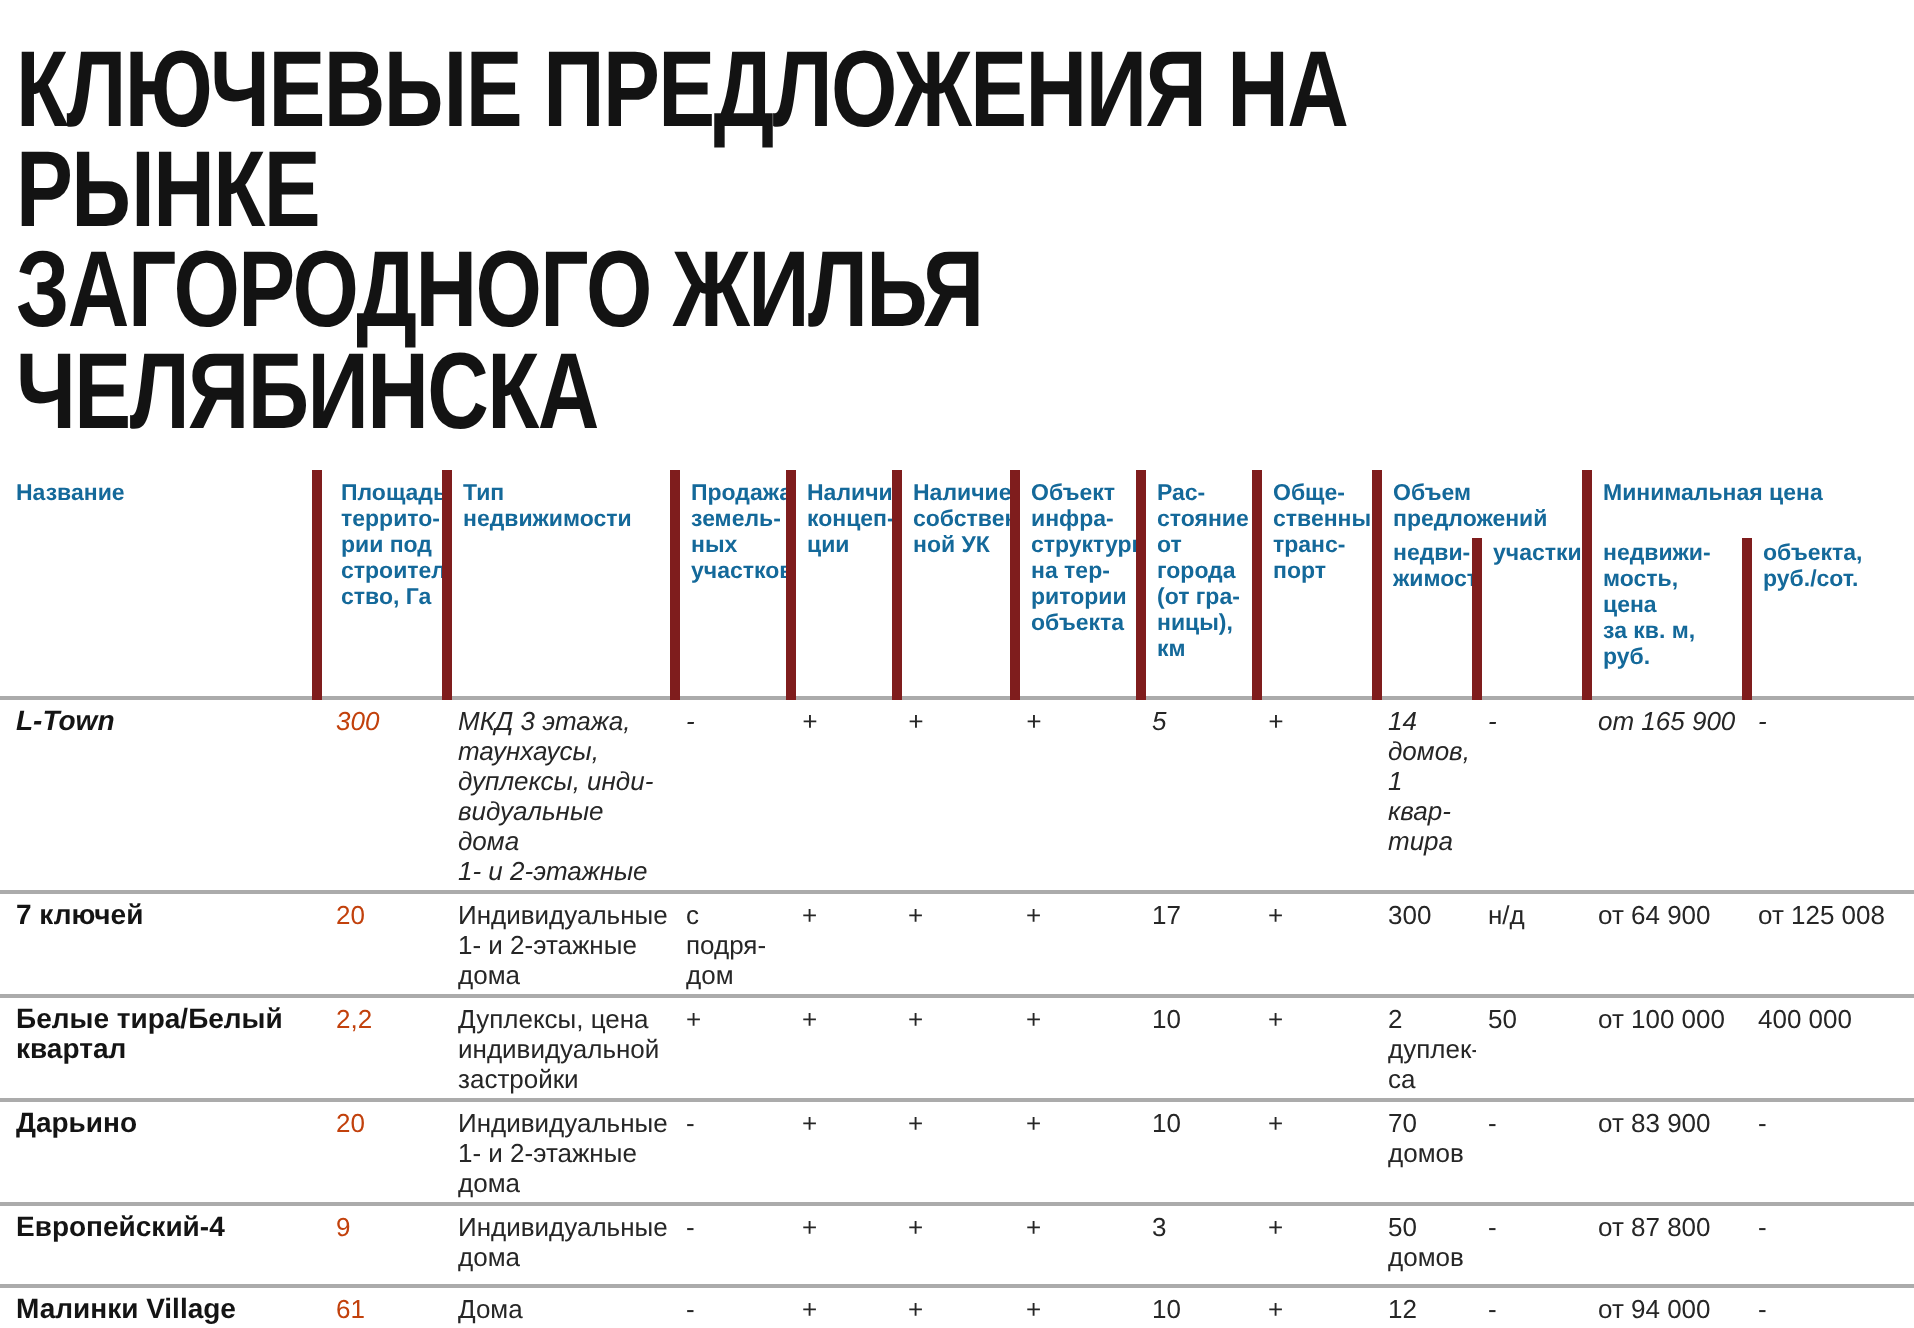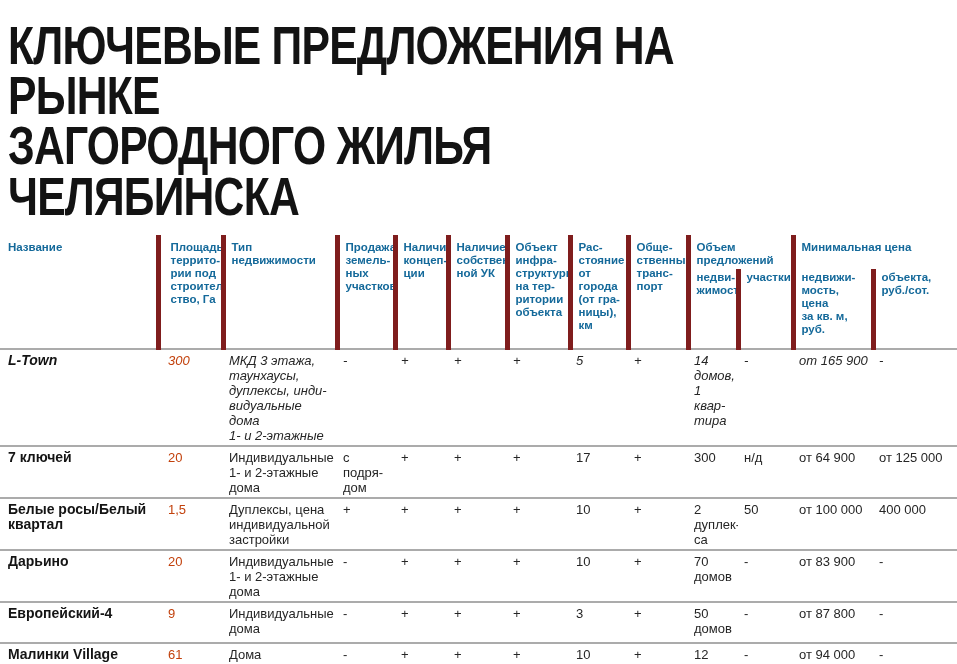--- a/index.html
+++ b/index.html
@@ -180,26 +180,26 @@
           <td class="f-land_sale">с подря-
 дом</td>
           <td class="f-concept">+</td>
           <td class="f-mgmt_company">+</td>
           <td class="f-infrastructure">+</td>
           <td class="f-distance">17</td>
           <td class="f-transport">+</td>
           <td class="f-volume_realty">300</td>
           <td class="f-volume_plots">н/д</td>
           <td class="f-price_realty">от 64 900</td>
-          <td class="f-price_plots">от 125 000</td>
-        </tr>
-        <tr>
-          <td class="f-name">Белые росы/Белый
+          <td class="f-price_plots">от 125 008</td>
+        </tr>
+        <tr>
+          <td class="f-name">Белые тира/Белый
 квартал</td>
-          <td class="f-area">1,5</td>
+          <td class="f-area">2,2</td>
           <td class="f-type">Дуплексы, цена
 индивидуальной
 застройки</td>
           <td class="f-land_sale">+</td>
           <td class="f-concept">+</td>
           <td class="f-mgmt_company">+</td>
           <td class="f-infrastructure">+</td>
           <td class="f-distance">10</td>
           <td class="f-transport">+</td>
           <td class="f-volume_realty">2

